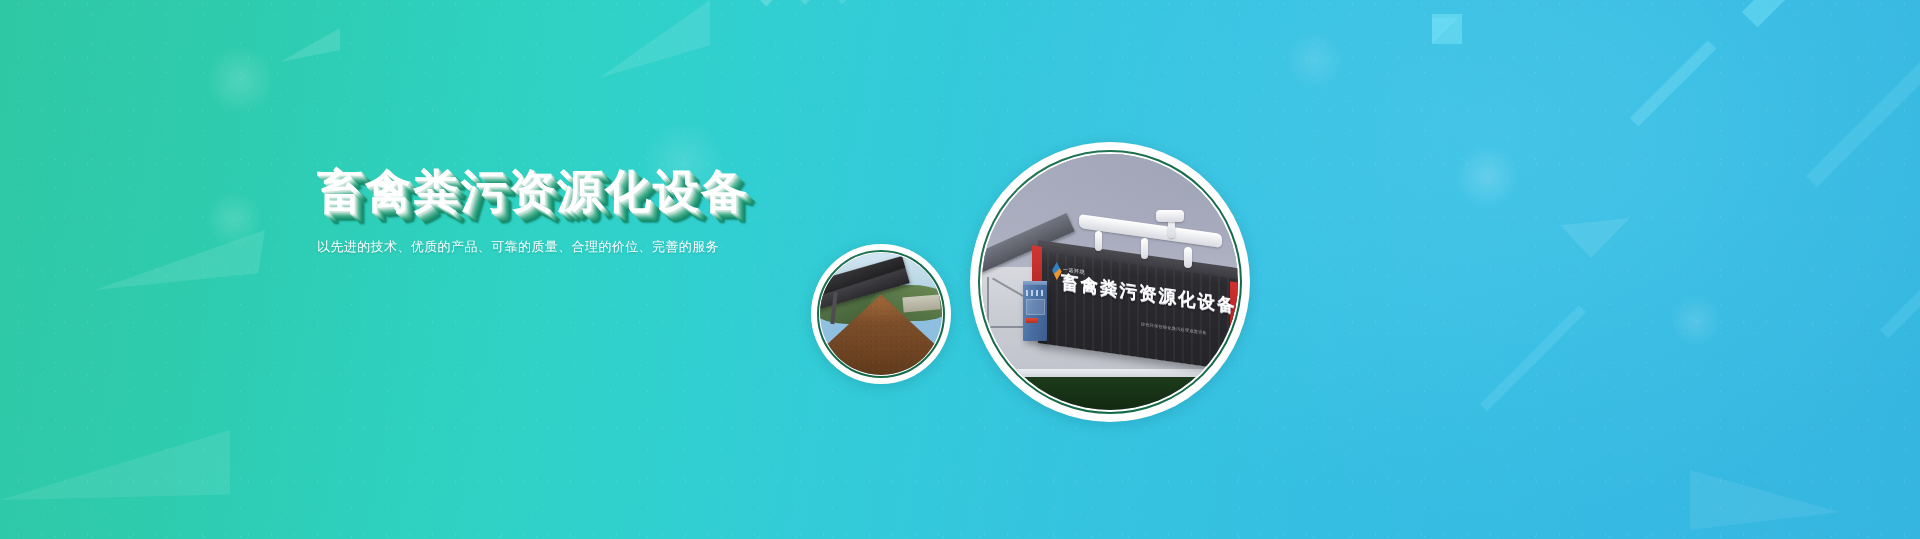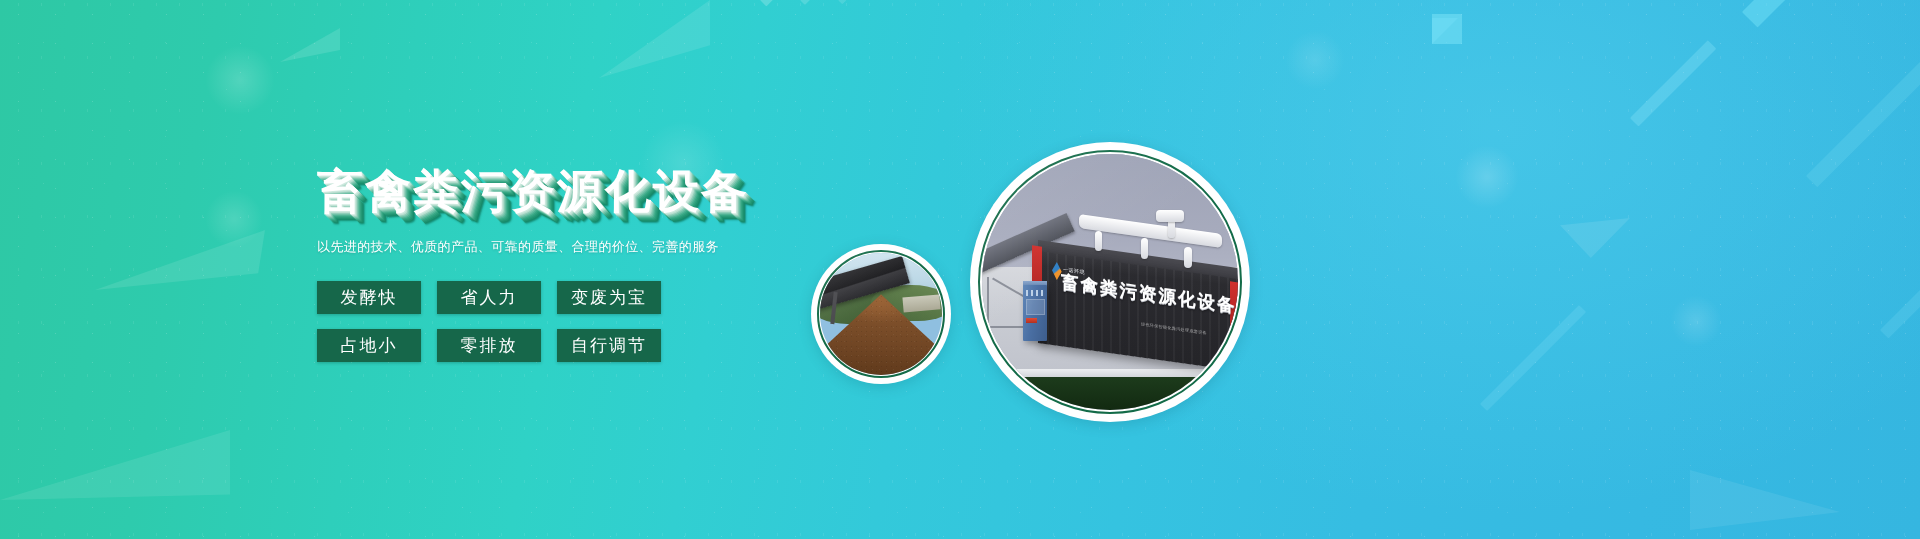--- a/index.html
+++ b/index.html
@@ -243,28 +243,20 @@
   <div class="bar" style="left:838px;top:0px;width:52px;height:6px;background:rgba(255,255,255,.13);"></div>
 
   <div class="textblock">
 
     <div class="headline">畜禽粪污资源化设备</div>
 
     <div class="subline">
       <span>以先进的技术、优质的产品、可靠的质量、合理的价位、完善的服务</span>
     </div>
 
-    <div class="tags">
-      <div class="tag">发酵快</div>
-      <div class="tag">省人力</div>
-      <div class="tag">变废为宝</div>
-      <div class="tag">占地小</div>
-      <div class="tag">零排放</div>
-      <div class="tag">自行调节</div>
-    </div>
   </div>
 
   <div class="circle circle-sm">
     <div class="ring"></div>
     <div class="photo">
       <div class="sky-sm"></div>
       <div class="hill-sm"></div>
       <div class="hill-sm2"></div>
       <div class="wall-sm"></div>
       <div class="conveyor"></div>

